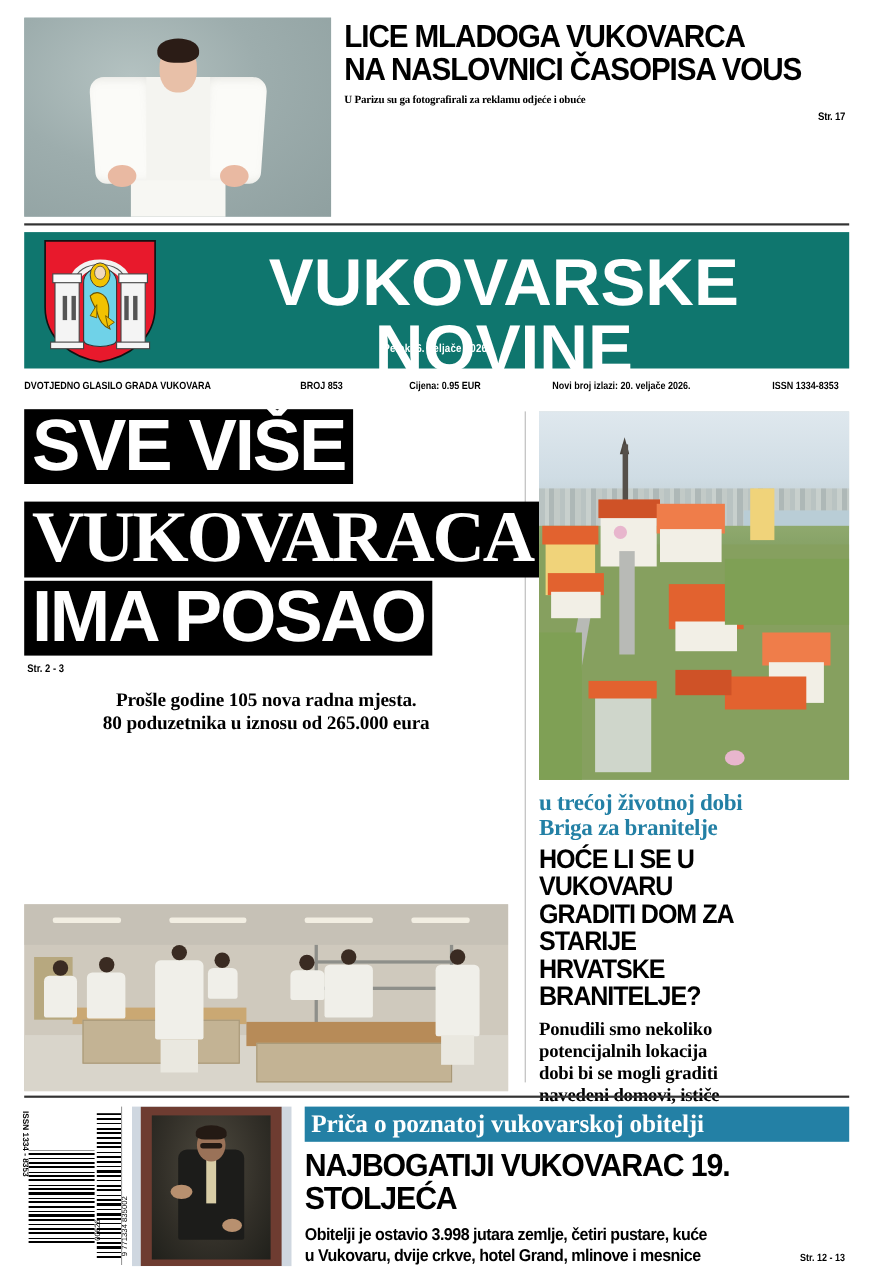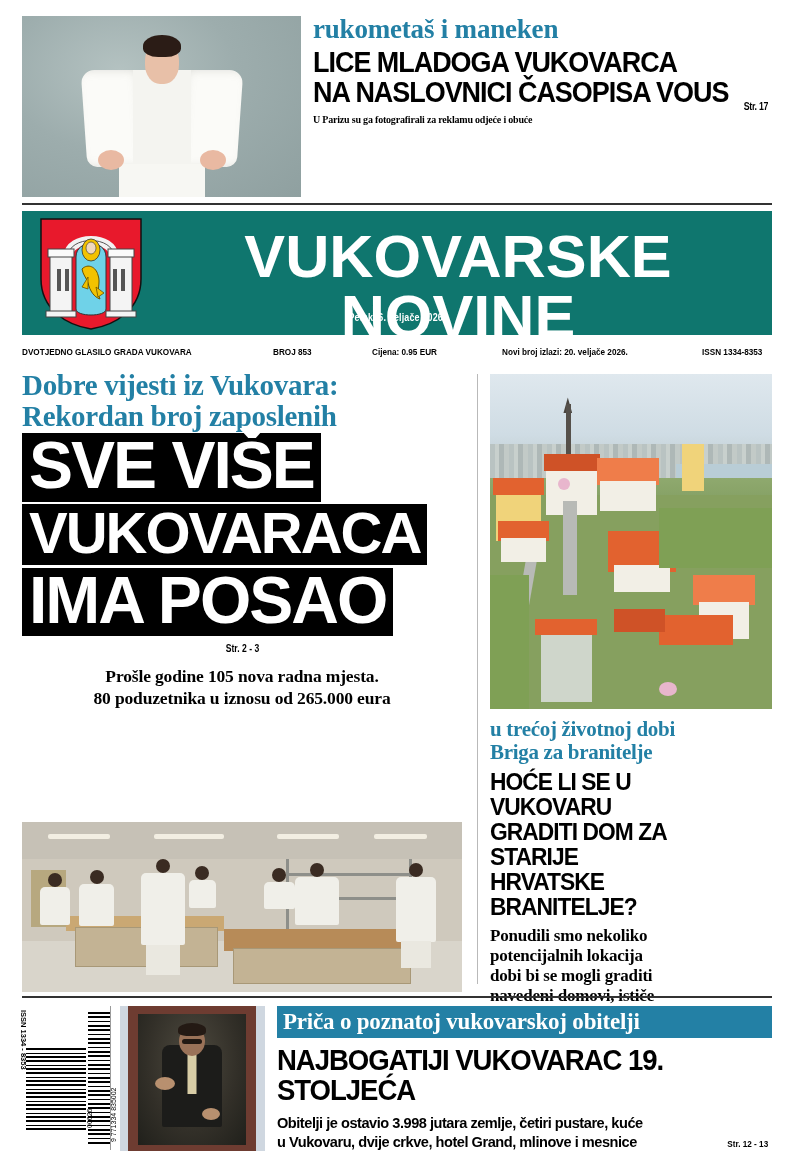--- a/index.html
+++ b/index.html
@@ -63,21 +63,21 @@
   .lead-left{position:absolute;left:0;top:0;width:440px;}
   .vdivider{position:absolute;left:455px;top:4px;width:1px;height:610px;background:#b9b9b9;}
   .lead-right{position:absolute;left:468px;top:0;width:282px;}
 
   .kicker-blue{color:#2380a5;font-weight:700;font-size:29px;line-height:1.06;letter-spacing:-.3px;}
   .kicker-blue.small{font-size:21px;line-height:1.1;}
 
   .bigband{display:table;background:#000;color:#fff;font-family:"Liberation Sans", sans-serif;
      font-weight:700;line-height:.93;padding:2px 7px 5px 7px;margin-top:2px;letter-spacing:-2px;}
   .bb1{font-size:66px;}
-  .bb2{font-size:58px;margin-top:2px;}
+  .bb2{font-size:66px;margin-top:16px;font-family:Liberation Serif, serif;}
   .bb3{font-size:66px;margin-top:3px;}
 
   .str-small{font-family:"Liberation Sans", sans-serif;font-weight:700;font-size:10px;
      transform:scaleX(.86);display:inline-block;}
 
   .lead-deck{text-align:center;font-weight:700;font-size:17.5px;line-height:1.22;margin-top:10px;letter-spacing:-.15px;}
 
   
   .cityphoto{position:absolute;left:0;top:4px;width:282px;height:335px;overflow:hidden;background:#cfd9dd;}
   .sky{position:absolute;left:0;top:0;width:100%;height:30%;
@@ -172,21 +172,20 @@
         <div class="m-pants"></div>
         <div class="m-neck"></div>
         <div class="m-head"></div>
         <div class="m-hair"></div>
         <div class="m-handL"></div>
         <div class="m-handR"></div>
       </div>
     </div>
     <div class="tt-text">
       <div class="tt-kicker">
-        <div>rukometaš i maneken</div>
       </div>
       <div class="tt-head">
         <div>LICE MLADOGA VUKOVARCA</div>
         <div>NA NASLOVNICI ČASOPISA VOUS</div>
       </div>
       <div class="tt-sub">U Parizu su ga fotografirali za reklamu odjeće i obuće</div>
       <div class="tt-str">Str. 17</div>
     </div>
   </div>
 
@@ -224,28 +223,24 @@
     <span>Cijena: 0.95 EUR</span>
     <span>Novi broj izlazi: 20. veljače 2026.</span>
     <span>ISSN 1334-8353</span>
   </div>
 
   <div class="leadwrap">
 
     <div class="vdivider"></div>
 
     <div class="lead-left">
-      <div class="kicker-blue">
-        <div>Dobre vijesti iz Vukovara:</div>
-        <div>Rekordan broj zaposlenih</div>
-      </div>
       <div class="bigband bb1">SVE VIŠE</div>
       <div class="bigband bb2">VUKOVARACA</div>
       <div class="bigband bb3">IMA POSAO</div>
-      <div style="text-align:center;margin-top:2px;">
+      <div style="text-align:left;margin-top:2px;">
         <span class="str-small">Str. 2 - 3</span>
       </div>
       <div class="lead-deck">
         <div>Prošle godine 105 nova radna mjesta.</div>
         <div>80 poduzetnika u iznosu od 265.000 eura</div>
       </div>
 
       <div class="shop">
         <div class="ceil"></div>
         <div class="lamp" style="left:6%;width:14%"></div>

